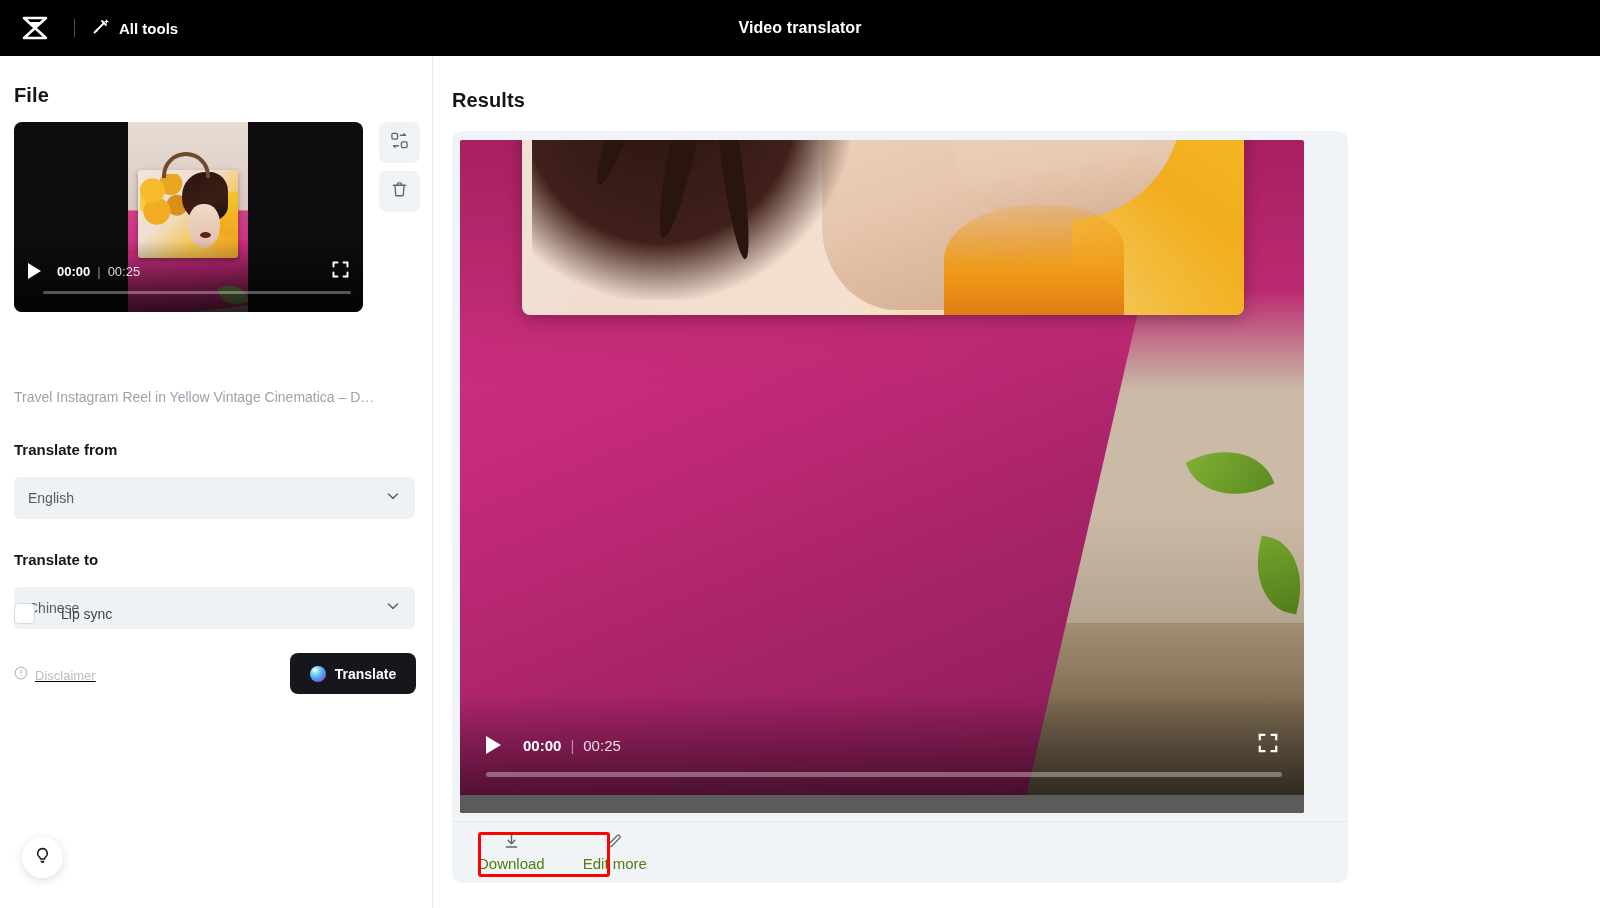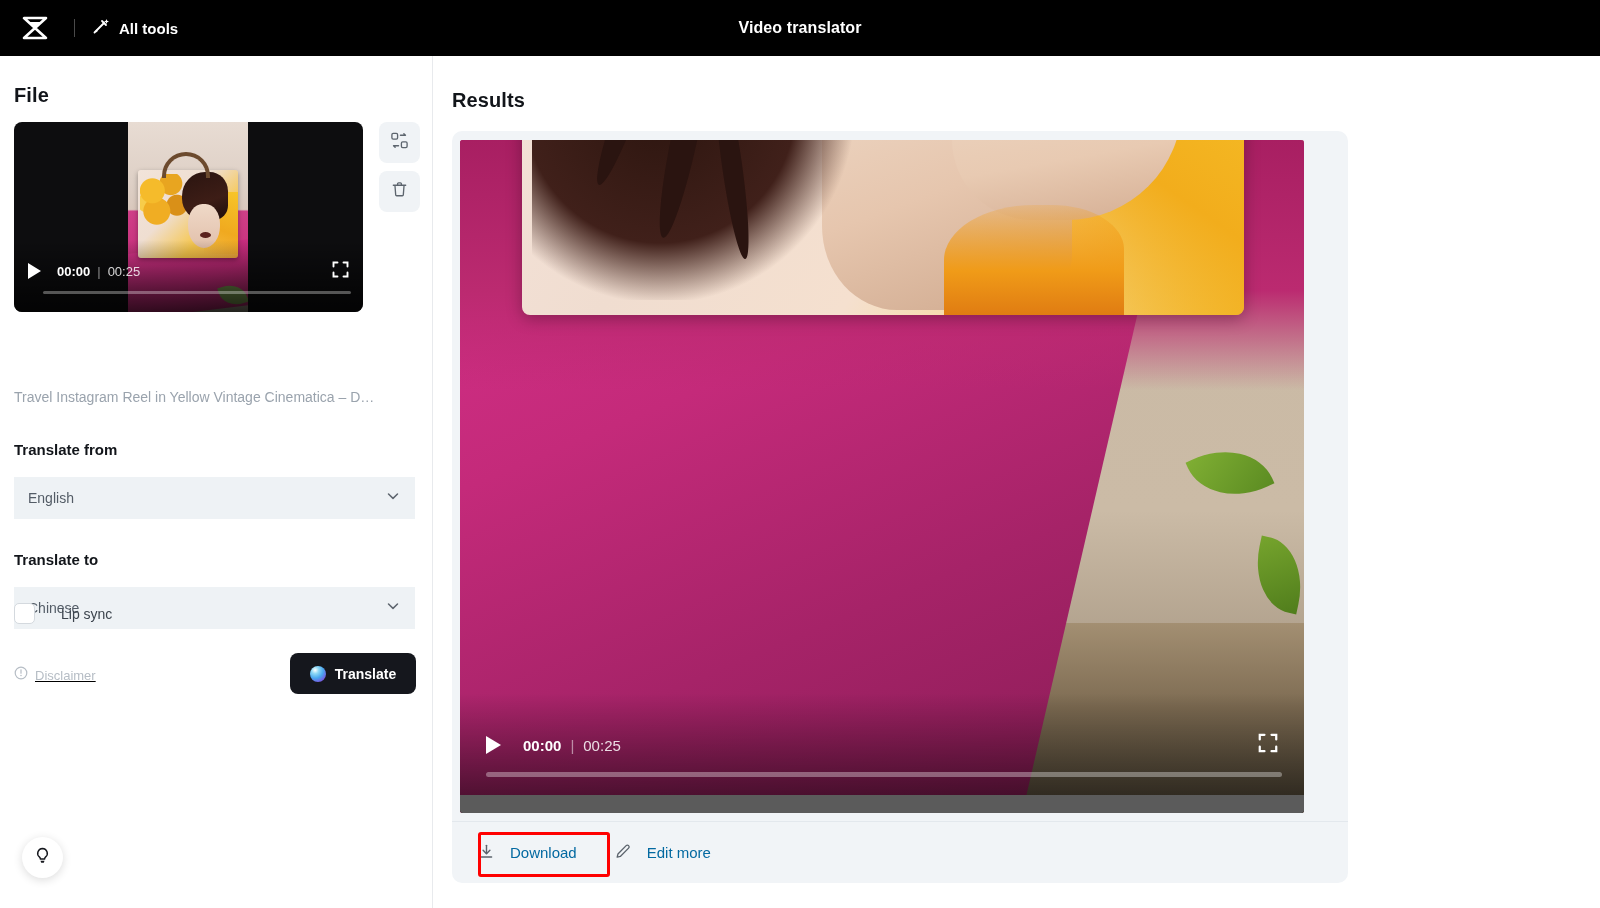--- a/index.html
+++ b/index.html
@@ -194,21 +194,21 @@
   }
 
   .field-label {
     position: absolute; left: 14px;
     font-size: 15px; font-weight: bold; color: #12151a;
   }
   .select-box {
     position: absolute; left: 14px;
     width: 401px; height: 42px;
     background: #eef2f5;
-    border-radius: 0;
+    border-radius: 6px;
     display: flex; align-items: center;
     padding: 0 14px;
     cursor: pointer;
   }
   .select-val { font-size: 14px; color: #535c66; }
   .chev { margin-left: auto; }
 
   .lipsync-row {
     position: absolute; left: 14px; top: 547px;
     display: flex; align-items: center; gap: 26px;
@@ -373,26 +373,27 @@
     position: absolute;
     left: 0; right: 0; bottom: 0;
     height: 62px;
     border-top: 1px solid #e3e8ed;
     display: flex; align-items: center;
     padding-left: 10px;
     gap: 6px;
   }
   .act-btn {
     height: 40px;
-    display: flex; align-items: center; gap: 15px;
+    display: flex; align-items: center; gap: 2px;
     padding: 0 16px;
     border-radius: 6px;
     cursor: pointer;
     font-size: 15px;
-    color: #0369a1;
+    color: #4d7c0f;
+    flex-direction: column;
   }
   .red-outline {
     position: absolute;
     left: 26px; top: 10px;
     width: 132px; height: 45px;
     border: 3px solid #ff0000;
     border-radius: 3px;
     pointer-events: none;
   }
 </style>

